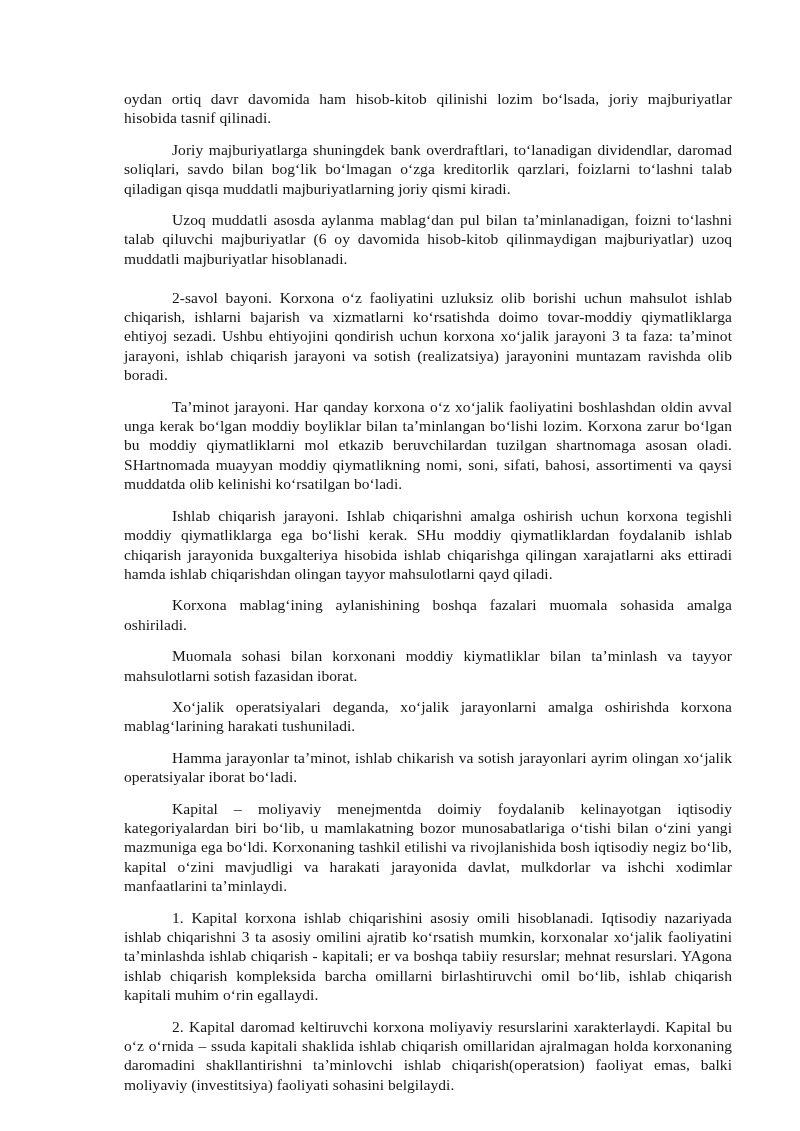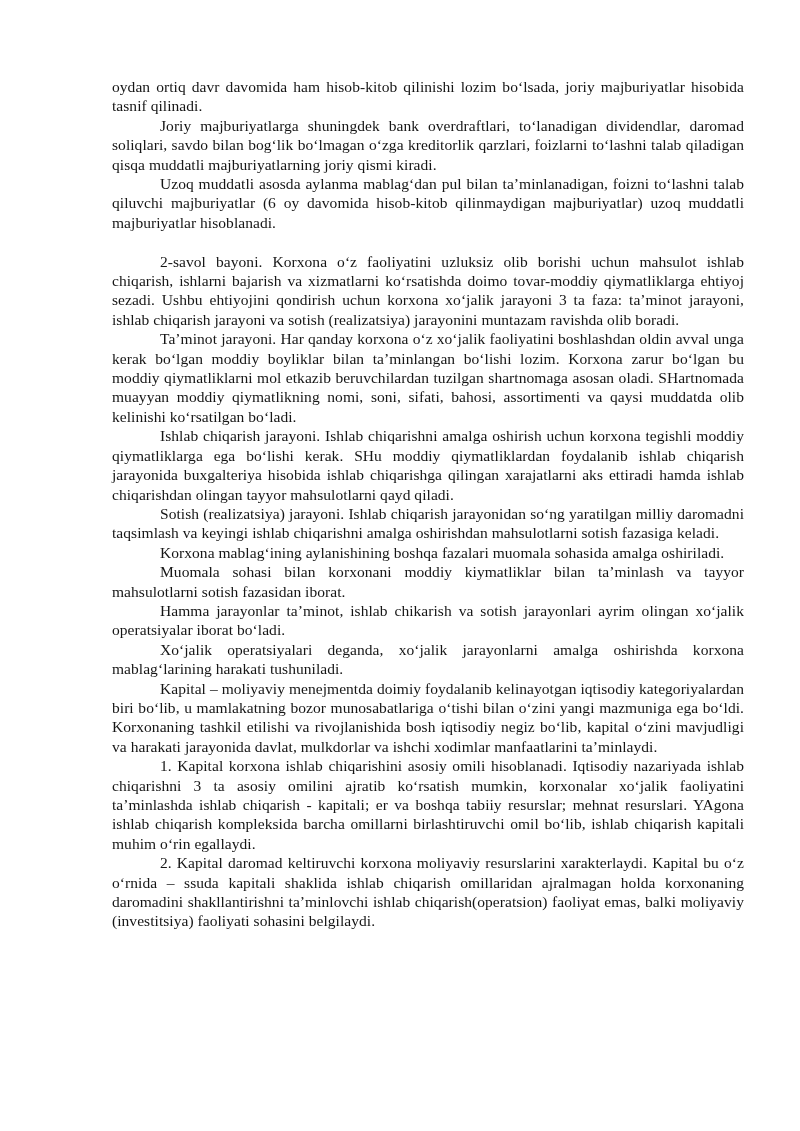--- a/index.html
+++ b/index.html
@@ -20,21 +20,21 @@
     width: 800px;
     height: 1131px;
     background: #ffffff;
     padding: 77px 56px 0 112px;
     overflow: hidden;
   }
   .text-block {
     width: 632px;
   }
   .para {
-    margin: 0;
+    margin: 12px;
     font-size: 15.5px;
     line-height: 19.4px;
     text-align: justify;
     text-indent: 48px;
     letter-spacing: 0.05px;
   }
   .para.no-indent {
     text-indent: 0;
   }
   .para.gap-before {
@@ -48,22 +48,21 @@
 <body>
 
 <div class="page">
   <div class="text-block" id="para-container">
       <p class="para no-indent"><span>oydan ortiq davr davomida ham hisob-kitob qilinishi lozim boʻlsada, joriy majburiyatlar hisobida tasnif qilinadi.</span></p>
       <p class="para"><span>Joriy majburiyatlarga shuningdek bank overdraftlari, toʻlanadigan dividendlar, daromad soliqlari, savdo bilan bogʻlik boʻlmagan oʻzga kreditorlik qarzlari, foizlarni toʻlashni talab qiladigan qisqa muddatli majburiyatlarning joriy qismi kiradi.</span></p>
       <p class="para"><span>Uzoq muddatli asosda aylanma mablagʻdan pul bilan ta’minlanadigan, foizni toʻlashni talab qiluvchi majburiyatlar (6 oy davomida hisob-kitob qilinmaydigan majburiyatlar) uzoq muddatli majburiyatlar hisoblanadi.</span></p>
       <p class="para gap-before"><strong>2-savol bayoni.</strong> <span>Korxona oʻz faoliyatini uzluksiz olib borishi uchun mahsulot ishlab chiqarish, ishlarni bajarish va xizmatlarni koʻrsatishda doimo tovar-moddiy qiymatliklarga ehtiyoj sezadi. Ushbu ehtiyojini qondirish uchun korxona xoʻjalik jarayoni 3 ta faza: ta’minot jarayoni, ishlab chiqarish jarayoni va sotish (realizatsiya) jarayonini muntazam ravishda olib boradi.</span></p>
       <p class="para"><span>Ta’minot jarayoni. Har qanday korxona oʻz xoʻjalik faoliyatini boshlashdan oldin avval unga kerak boʻlgan moddiy boyliklar bilan ta’minlangan boʻlishi lozim. Korxona zarur boʻlgan bu moddiy qiymatliklarni mol etkazib beruvchilardan tuzilgan shartnomaga asosan oladi. SHartnomada muayyan moddiy qiymatlikning nomi, soni, sifati, bahosi, assortimenti va qaysi muddatda olib kelinishi koʻrsatilgan boʻladi.</span></p>
       <p class="para"><span>Ishlab chiqarish jarayoni. Ishlab chiqarishni amalga oshirish uchun korxona tegishli moddiy qiymatliklarga ega boʻlishi kerak. SHu moddiy qiymatliklardan foydalanib ishlab chiqarish jarayonida buxgalteriya hisobida ishlab chiqarishga qilingan xarajatlarni aks ettiradi hamda ishlab chiqarishdan olingan tayyor mahsulotlarni qayd qiladi.</span></p>
-      <p class="para"><span>Sotish (realizatsiya) jarayoni. Ishlab chiqarish jarayonidan soʻng yaratilgan milliy daromadni taqsimlash va keyingi ishlab chiqarishni amalga oshirishdan mahsulotlarni sotish fazasiga keladi.</span></p>
       <p class="para"><span>Korxona mablagʻining aylanishining boshqa fazalari muomala sohasida amalga oshiriladi.</span></p>
       <p class="para"><span>Muomala sohasi bilan korxonani moddiy kiymatliklar bilan ta’minlash va tayyor mahsulotlarni sotish fazasidan iborat.</span></p>
+      <p class="para"><span>Xoʻjalik operatsiyalari deganda, xoʻjalik jarayonlarni amalga oshirishda korxona mablagʻlarining harakati tushuniladi.</span></p>
       <p class="para"><span>Hamma jarayonlar ta’minot, ishlab chikarish va sotish jarayonlari ayrim olingan xoʻjalik operatsiyalar iborat boʻladi.</span></p>
-      <p class="para"><span>Xoʻjalik operatsiyalari deganda, xoʻjalik jarayonlarni amalga oshirishda korxona mablagʻlarining harakati tushuniladi.</span></p>
       <p class="para"><span>Kapital – moliyaviy menejmentda doimiy foydalanib kelinayotgan iqtisodiy kategoriyalardan biri boʻlib, u mamlakatning bozor munosabatlariga oʻtishi bilan oʻzini yangi mazmuniga ega boʻldi. Korxonaning tashkil etilishi va rivojlanishida bosh iqtisodiy negiz boʻlib, kapital oʻzini mavjudligi va harakati jarayonida davlat, mulkdorlar va ishchi xodimlar manfaatlarini ta’minlaydi.</span></p>
       <p class="para"><span>1. Kapital korxona ishlab chiqarishini asosiy omili hisoblanadi. Iqtisodiy nazariyada ishlab chiqarishni 3 ta asosiy omilini ajratib koʻrsatish mumkin, korxonalar xoʻjalik faoliyatini ta’minlashda ishlab chiqarish - kapitali; er va boshqa tabiiy resurslar; mehnat resurslari. YAgona ishlab chiqarish kompleksida barcha omillarni birlashtiruvchi omil boʻlib, ishlab chiqarish kapitali muhim oʻrin egallaydi.</span></p>
       <p class="para"><span>2. Kapital daromad keltiruvchi korxona moliyaviy resurslarini xarakterlaydi. Kapital bu oʻz oʻrnida – ssuda kapitali shaklida ishlab chiqarish omillaridan ajralmagan holda korxonaning daromadini shakllantirishni ta’minlovchi ishlab chiqarish(operatsion) faoliyat emas, balki moliyaviy (investitsiya) faoliyati sohasini belgilaydi.</span></p>
     </div>
 </div>
 
 </body></html>

